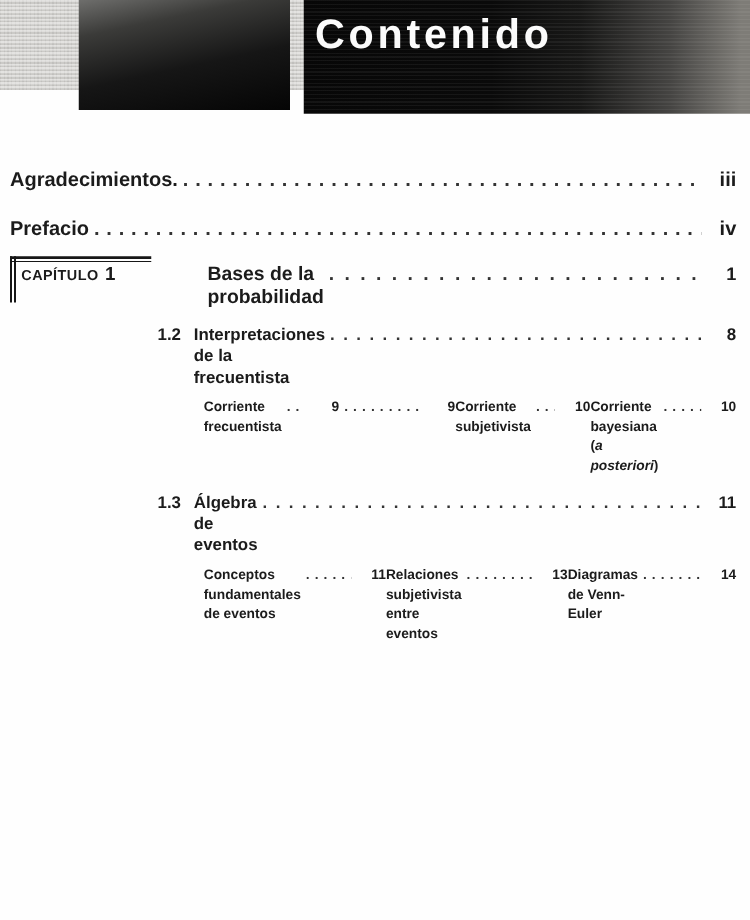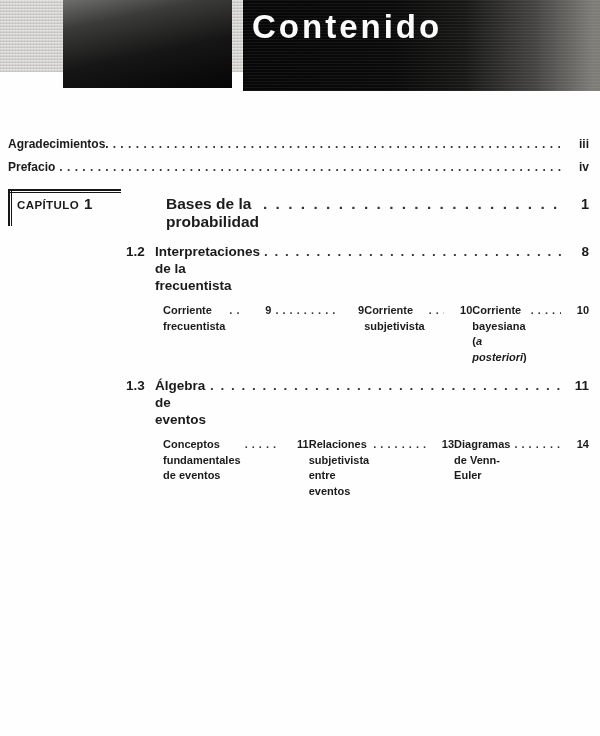--- a/index.html
+++ b/index.html
@@ -36,22 +36,22 @@
   #content{position:absolute;top:92px;left:0;right:0;bottom:0;padding:0 11px 0 8px;}
   .row{display:flex;align-items:baseline;min-width:0;}
   .leader{flex:1 1 auto;min-width:0;overflow:hidden;white-space:nowrap;margin:0 2px 0 4px;color:#333;}
   .leader::after{
     content:". . . . . . . . . . . . . . . . . . . . . . . . . . . . . . . . . . . . . . . . . . . . . . . . . . . . . . . . . . . . . . . . . . . . . . . . . . . . . . . . . . . . . . . . . . . .";
     letter-spacing:1px;
   }
   .page{flex:none;width:26px;text-align:right;}
 
   .front-list{margin-top:45px;}
-  .front-row{font-size:12px;font-weight:700;line-height:15px;}
-  .front-row + .front-row{margin-top:8px;}
+  .front-row{font-size:16px;font-weight:700;line-height:15px;}
+  .front-row + .front-row{margin-top:24px;}
   .front-row .leader::after{letter-spacing:.5px;}
 
   .chapters{display:flex;flex-direction:column;}
   .chapter{display:flex;flex-direction:column;margin-top:14px;}
 
   .chapter-head{display:flex;align-items:flex-start;gap:24px;}
   .chap-box{
     width:104px;flex:none;position:relative;
     padding:7px 0 6px 9px;line-height:15px;white-space:nowrap;
   }

